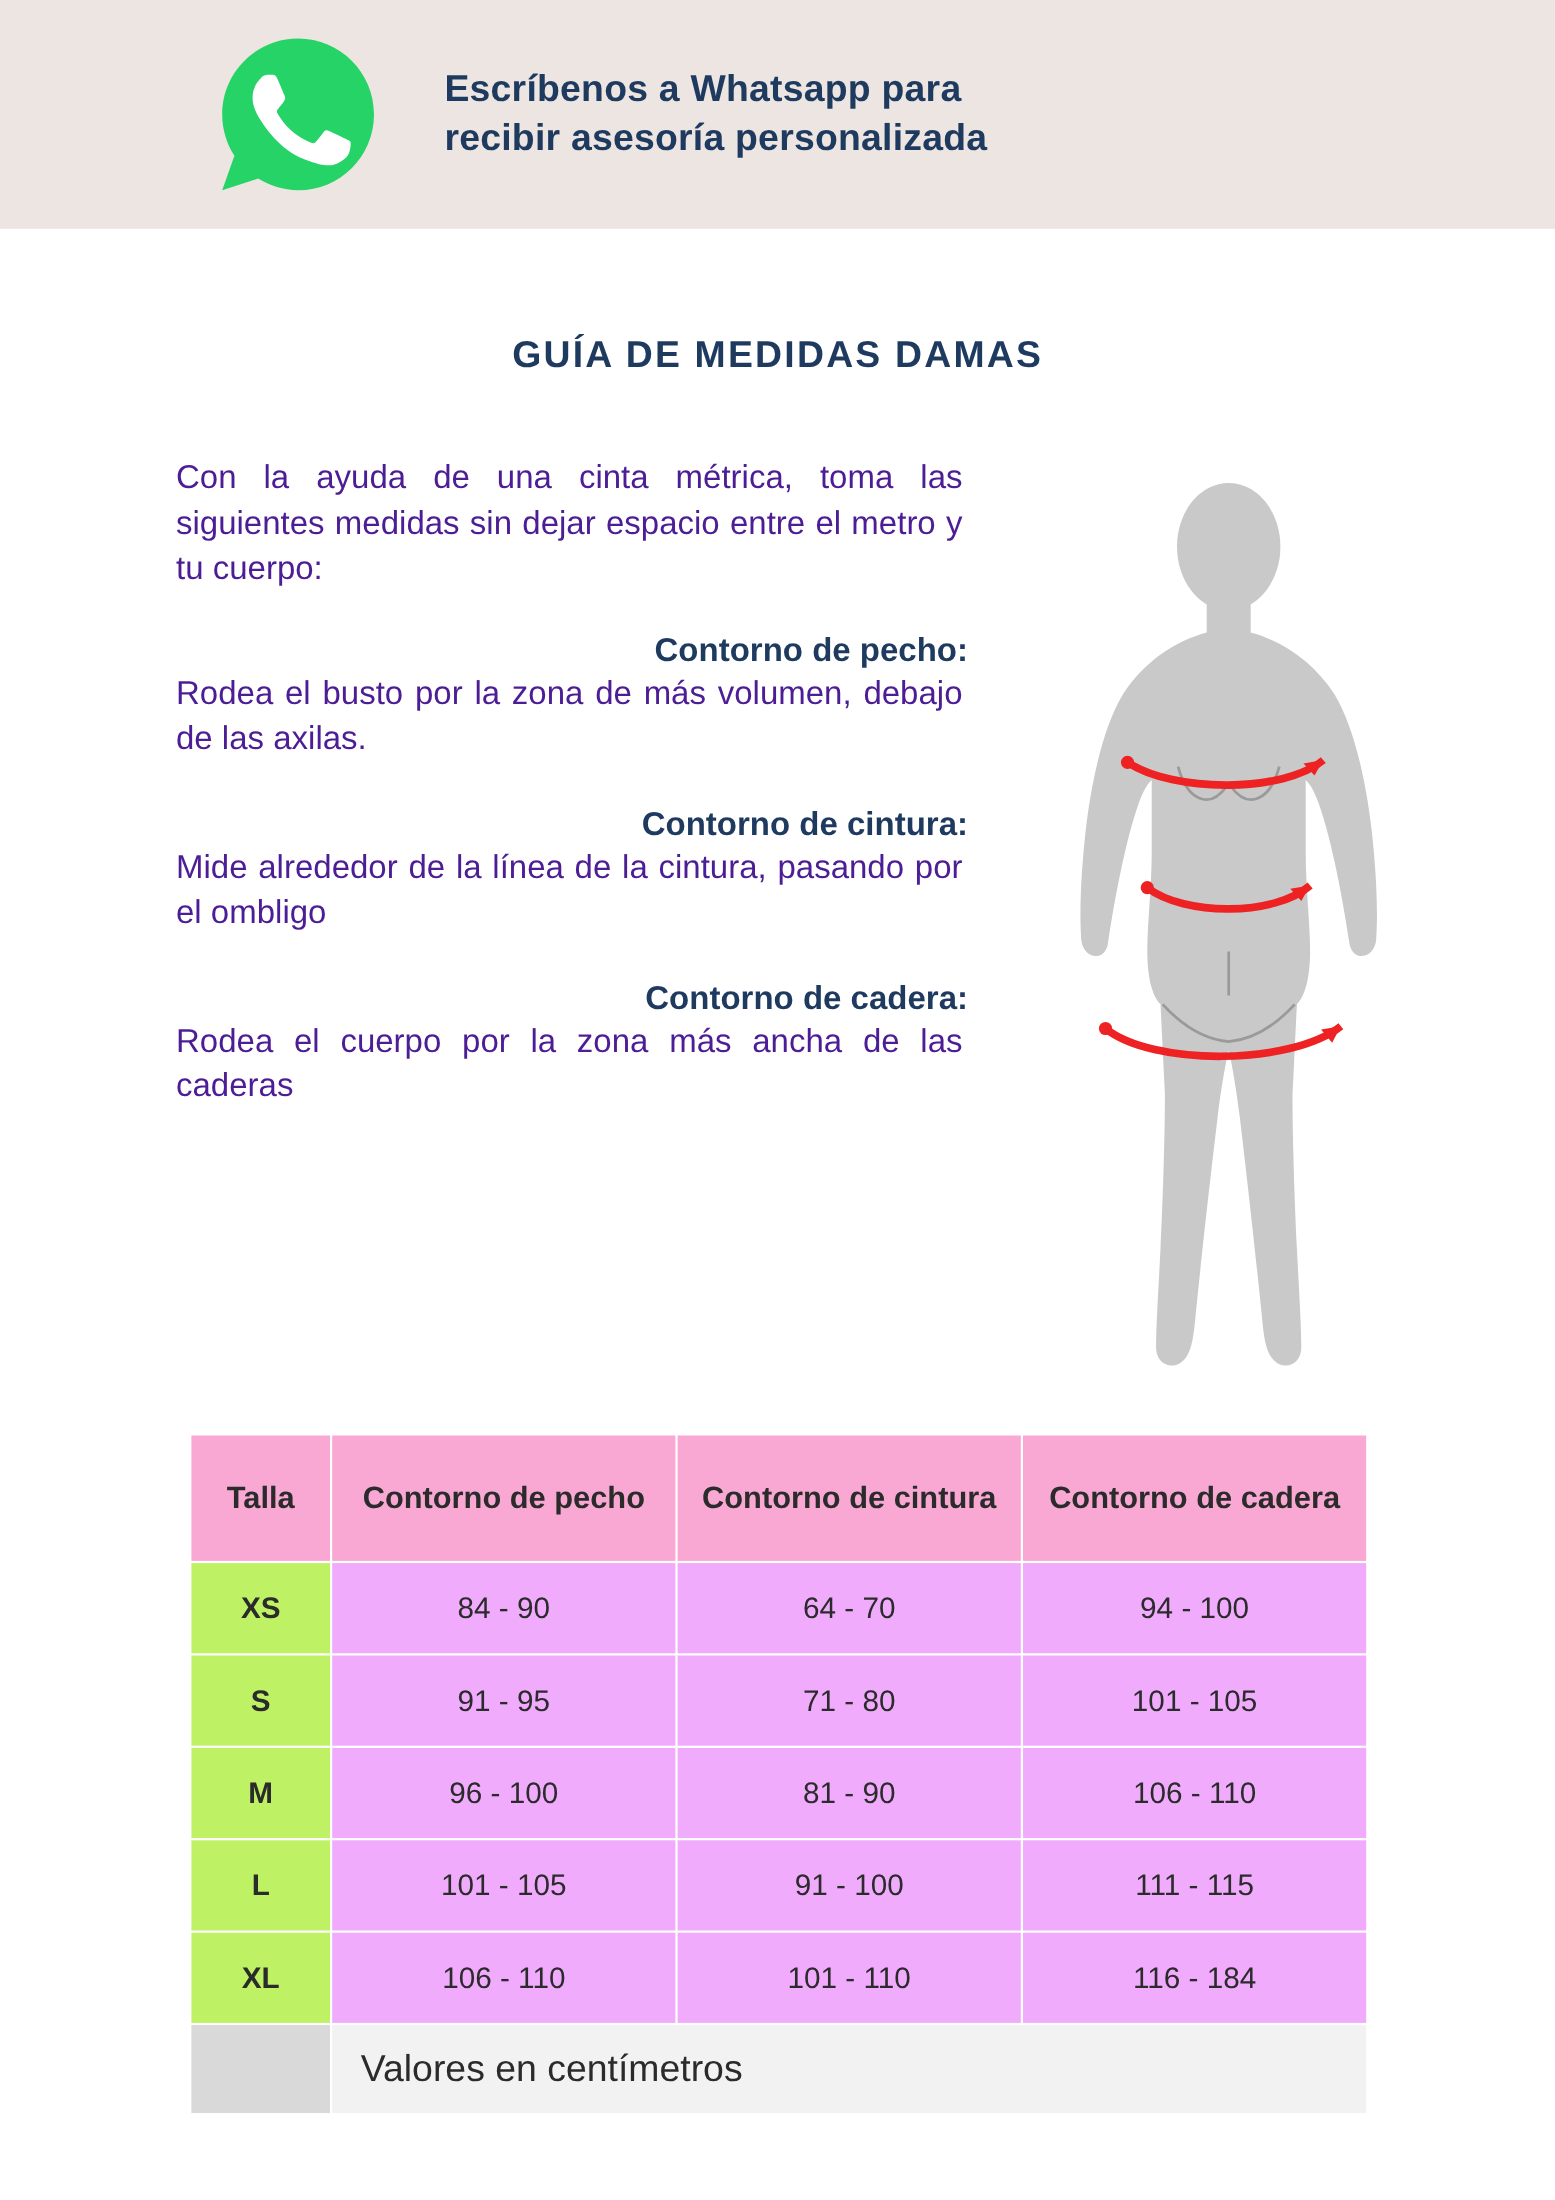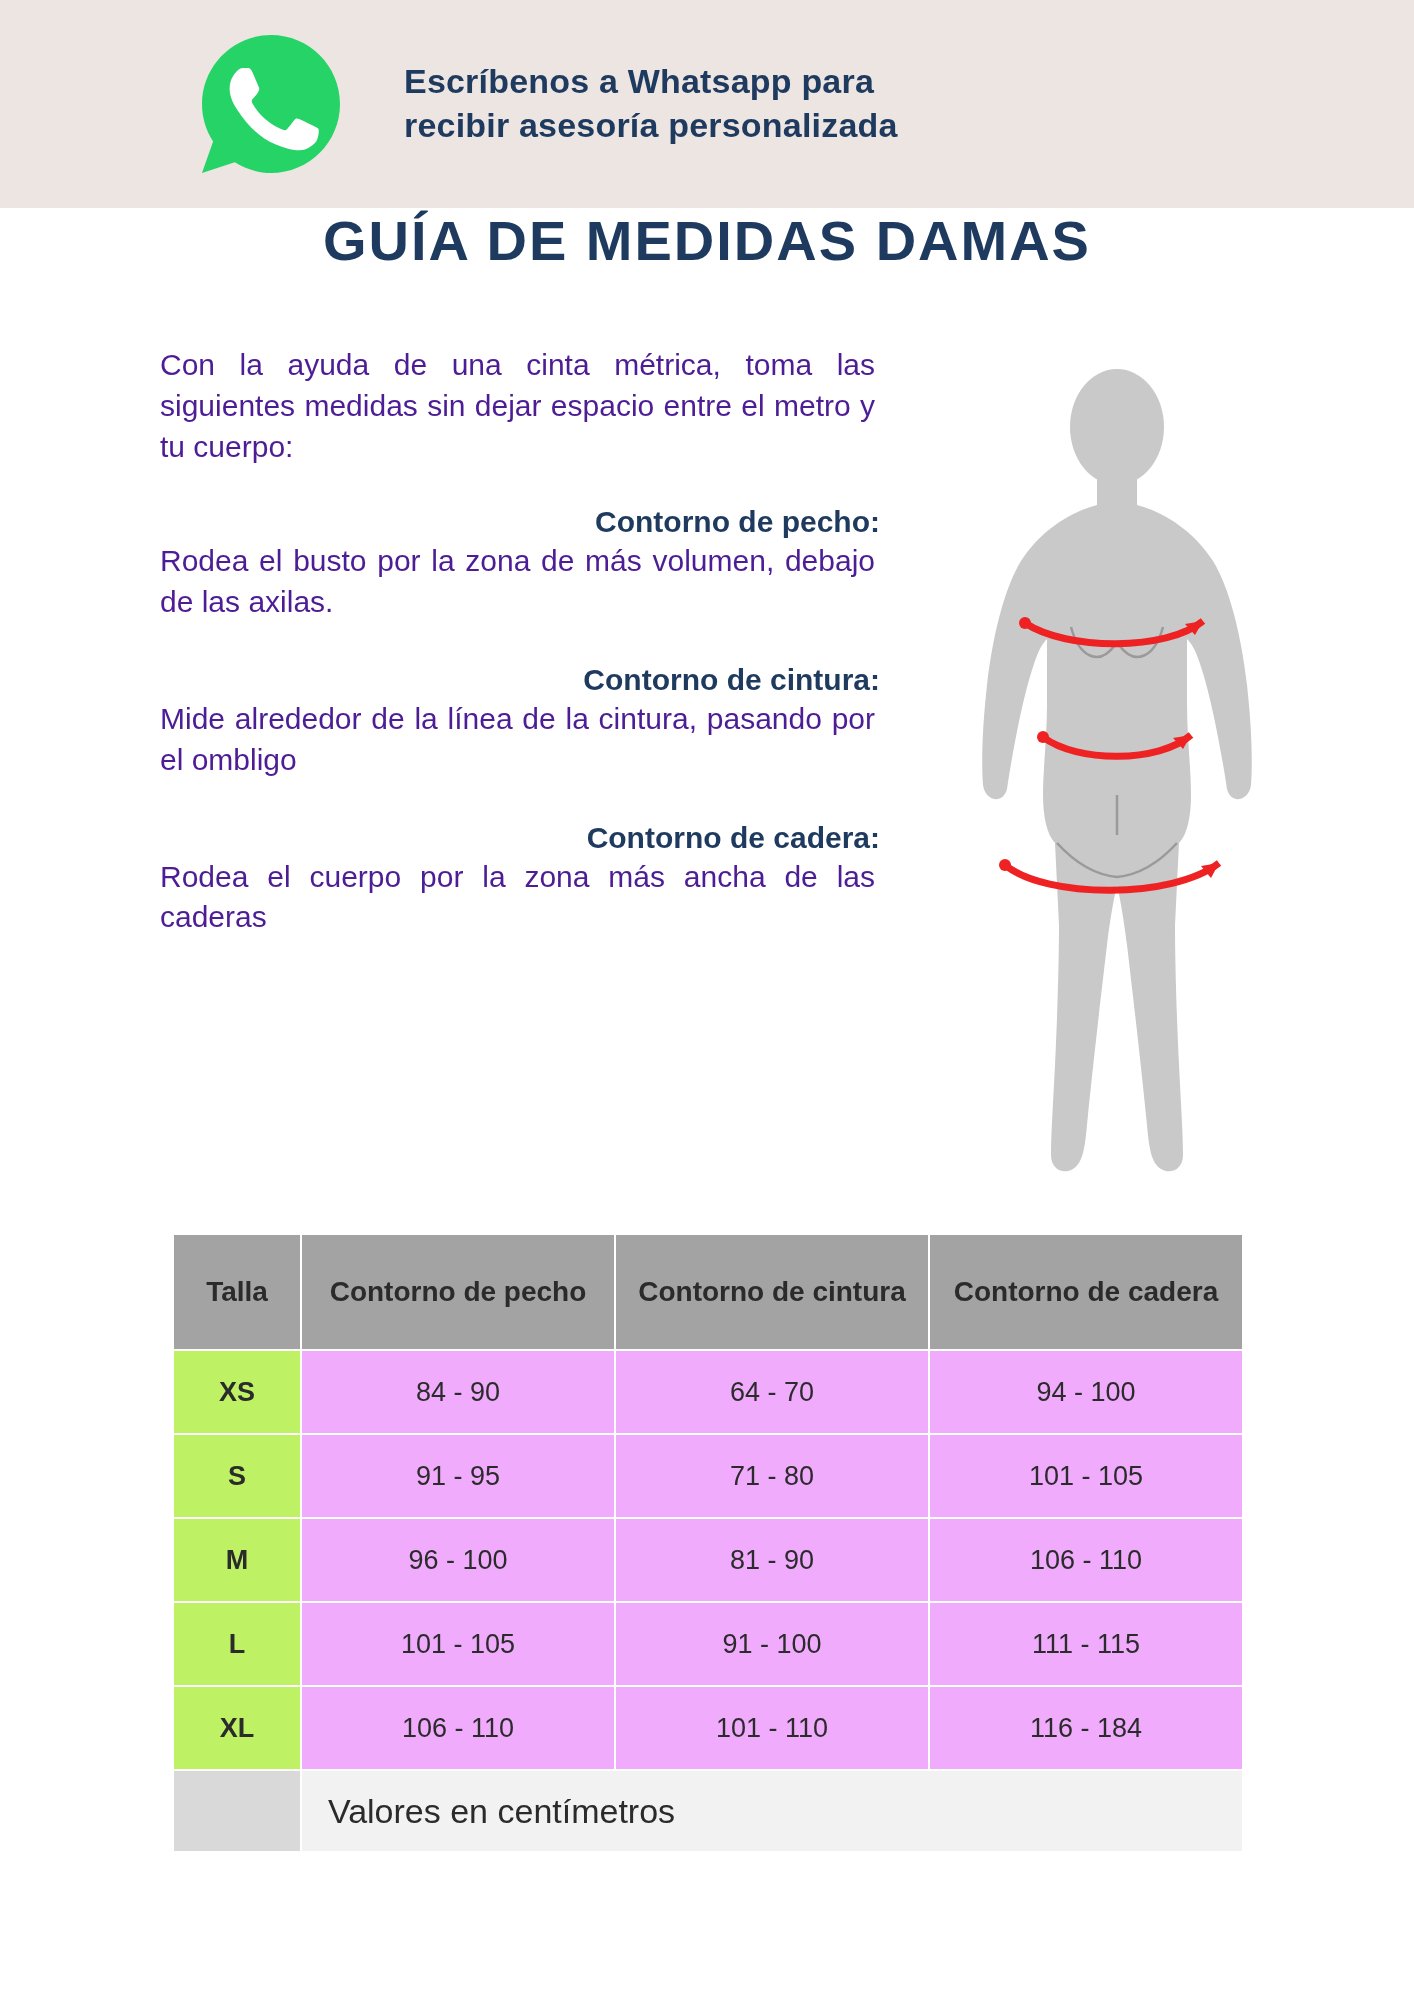--- a/index.html
+++ b/index.html
@@ -38,24 +38,25 @@
     font-size: 34px;
     font-weight: bold;
     line-height: 1.28;
     color: #1f3a5f;
     letter-spacing: 0.2px;
   }
 
   
   .page-title {
     text-align: center;
-    font-size: 56px;
+    font-size: 34px;
     font-weight: bold;
     letter-spacing: 2px;
     color: #1f3a5f;
+    margin-top: 96px;
   }
 
   
   .content-row {
     display: flex;
     margin-top: 72px;
     padding-left: 160px;
     padding-right: 60px;
     box-sizing: border-box;
   }
@@ -100,21 +101,21 @@
     table-layout: fixed;
   }
   table.size-table th,
   table.size-table td {
     border: 2px solid #ffffff;
     text-align: center;
     color: #2b2b2b;
     font-size: 27px;
   }
   table.size-table thead th {
-    background: #a3a3a3;
+    background: #f9a8d4;
     font-weight: bold;
     height: 112px;
     line-height: 1.2;
     font-size: 28px;
   }
   table.size-table tbody td {
     height: 80px;
     background: #f0abfc;
   }
   table.size-table tbody td.size-cell {

